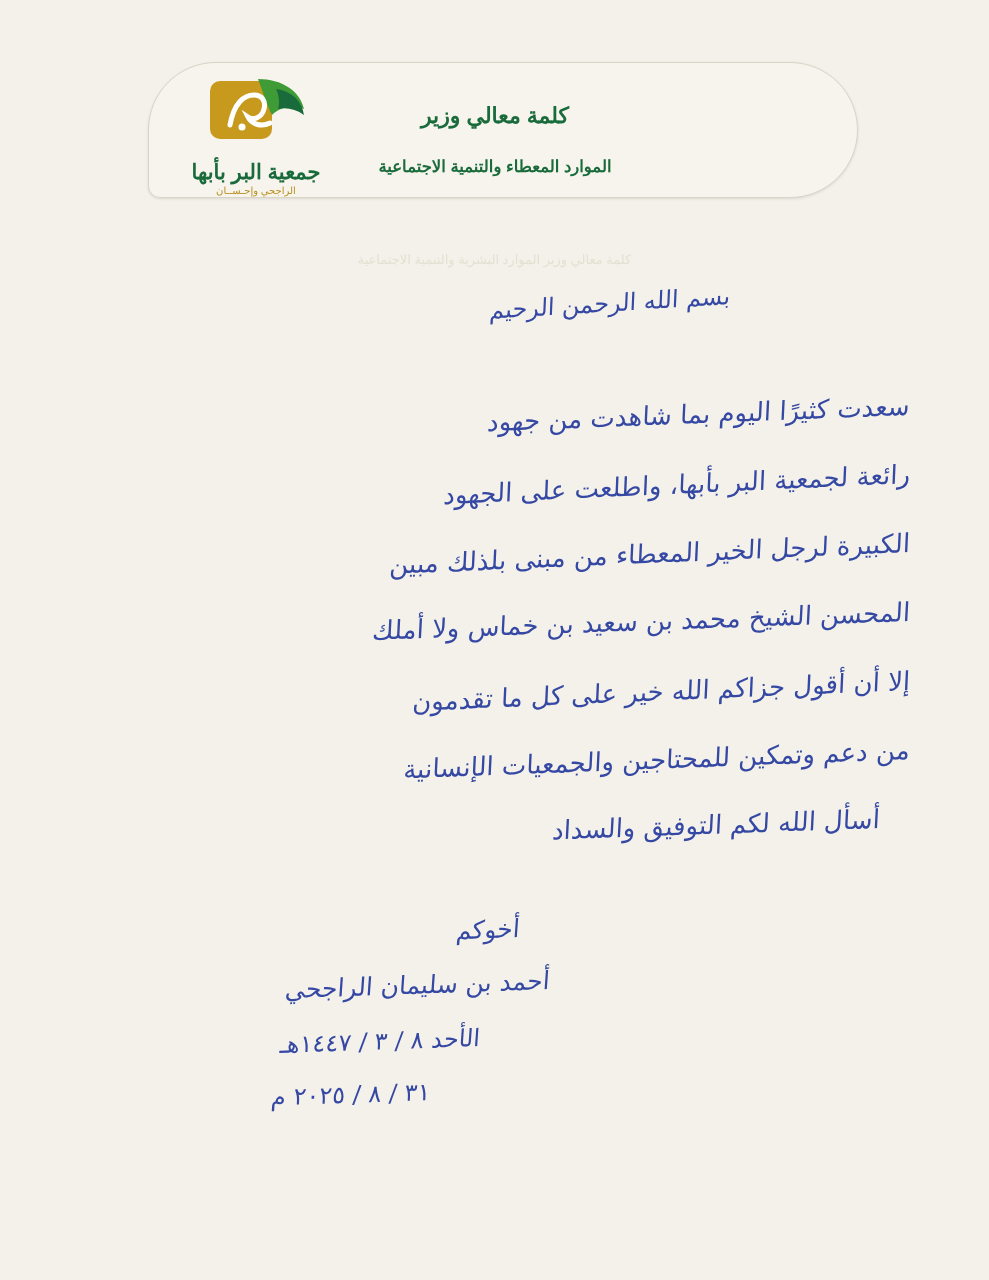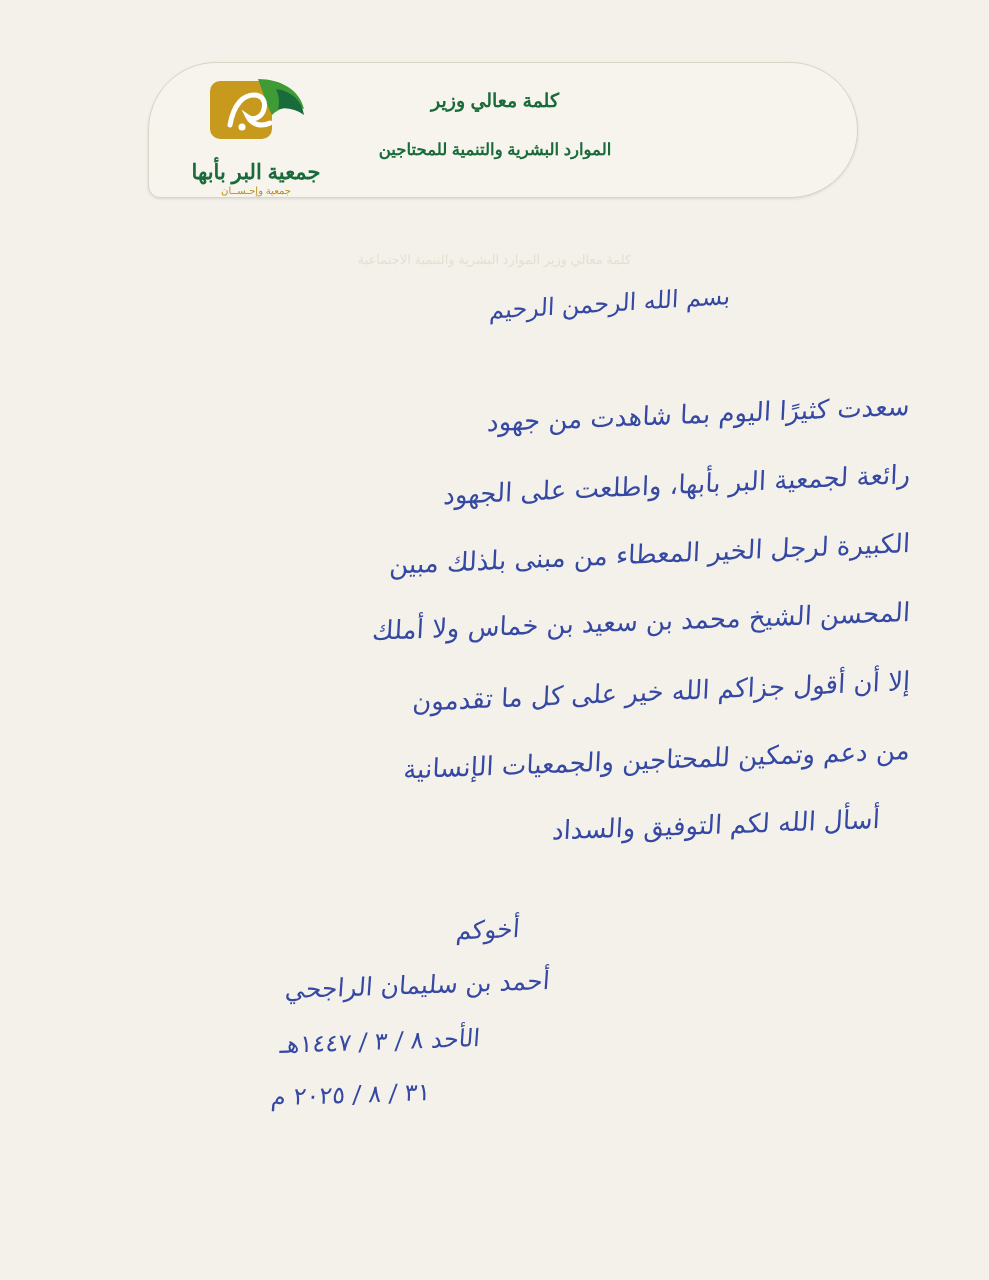--- a/index.html
+++ b/index.html
@@ -33,23 +33,24 @@
   .header-title-block {
     position: absolute;
     top: 26px;
     right: 152px;
     width: 420px;
     text-align: center;
     direction: rtl;
   }
   .header-line1 {
     color: #1a6b3c;
-    font-size: 19px;
+    font-size: 22px;
     font-weight: bold;
     letter-spacing: 0.2px;
+    margin-top: 14px;
   }
   .header-line2 {
     margin-top: 28px;
     color: #1a6b3c;
     font-size: 16.5px;
     font-weight: bold;
     letter-spacing: 0.2px;
   }
 
   
@@ -164,38 +165,38 @@
     letter-spacing: 2px;
   }
 </style>
 </head>
 <body>
 
 <div class="header-card">
 
   <div class="header-title-block">
     <div class="header-line1">كلمة معالي وزير</div>
-    <div class="header-line2">الموارد البشرية والتنمية للمحتاجين</div>
+    <div class="header-line2">الموارد المعطاء والتنمية الاجتماعية</div>
   </div>
 
   <div class="logo-wrap">
     <div class="logo-mark">
       <svg viewBox="0 0 120 72" width="120" height="72" aria-hidden="true">
 
         <rect x="14" y="6" width="62" height="58" rx="10" ry="10" fill="#c79a1e"></rect>
 
         <path d="M62 4 C86 4 104 16 108 34 C96 30 84 32 76 40 C70 28 66 14 62 4 Z" fill="#3f9b35"></path>
         <path d="M80 14 C96 16 106 26 108 40 C100 34 90 32 82 34 C84 28 83 20 80 14 Z" fill="#1a6b3c"></path>
 
         <path d="M34 50 C38 28 48 20 58 20 C66 20 70 26 68 34 C66 42 58 46 52 42 C56 50 66 52 74 48" fill="none" stroke="#ffffff" stroke-width="5" stroke-linecap="round"></path>
         <circle cx="46" cy="52" r="3.5" fill="#ffffff"></circle>
       </svg>
     </div>
     <div class="logo-name">جمعية البر بأبها</div>
-    <div class="logo-tag">جمعية وإحـســان</div>
+    <div class="logo-tag">الراجحي وإحـســان</div>
   </div>
 </div>
 
 <div class="watermark-line">كلمة معالي وزير الموارد البشرية والتنمية الاجتماعية</div>
 
 <div class="letter">
 
   <div class="hw basmala">بسم الله الرحمن الرحيم</div>
 
   <div class="hw body-line l1">سعدت كثيرًا اليوم بما شاهدت من جهود</div>

